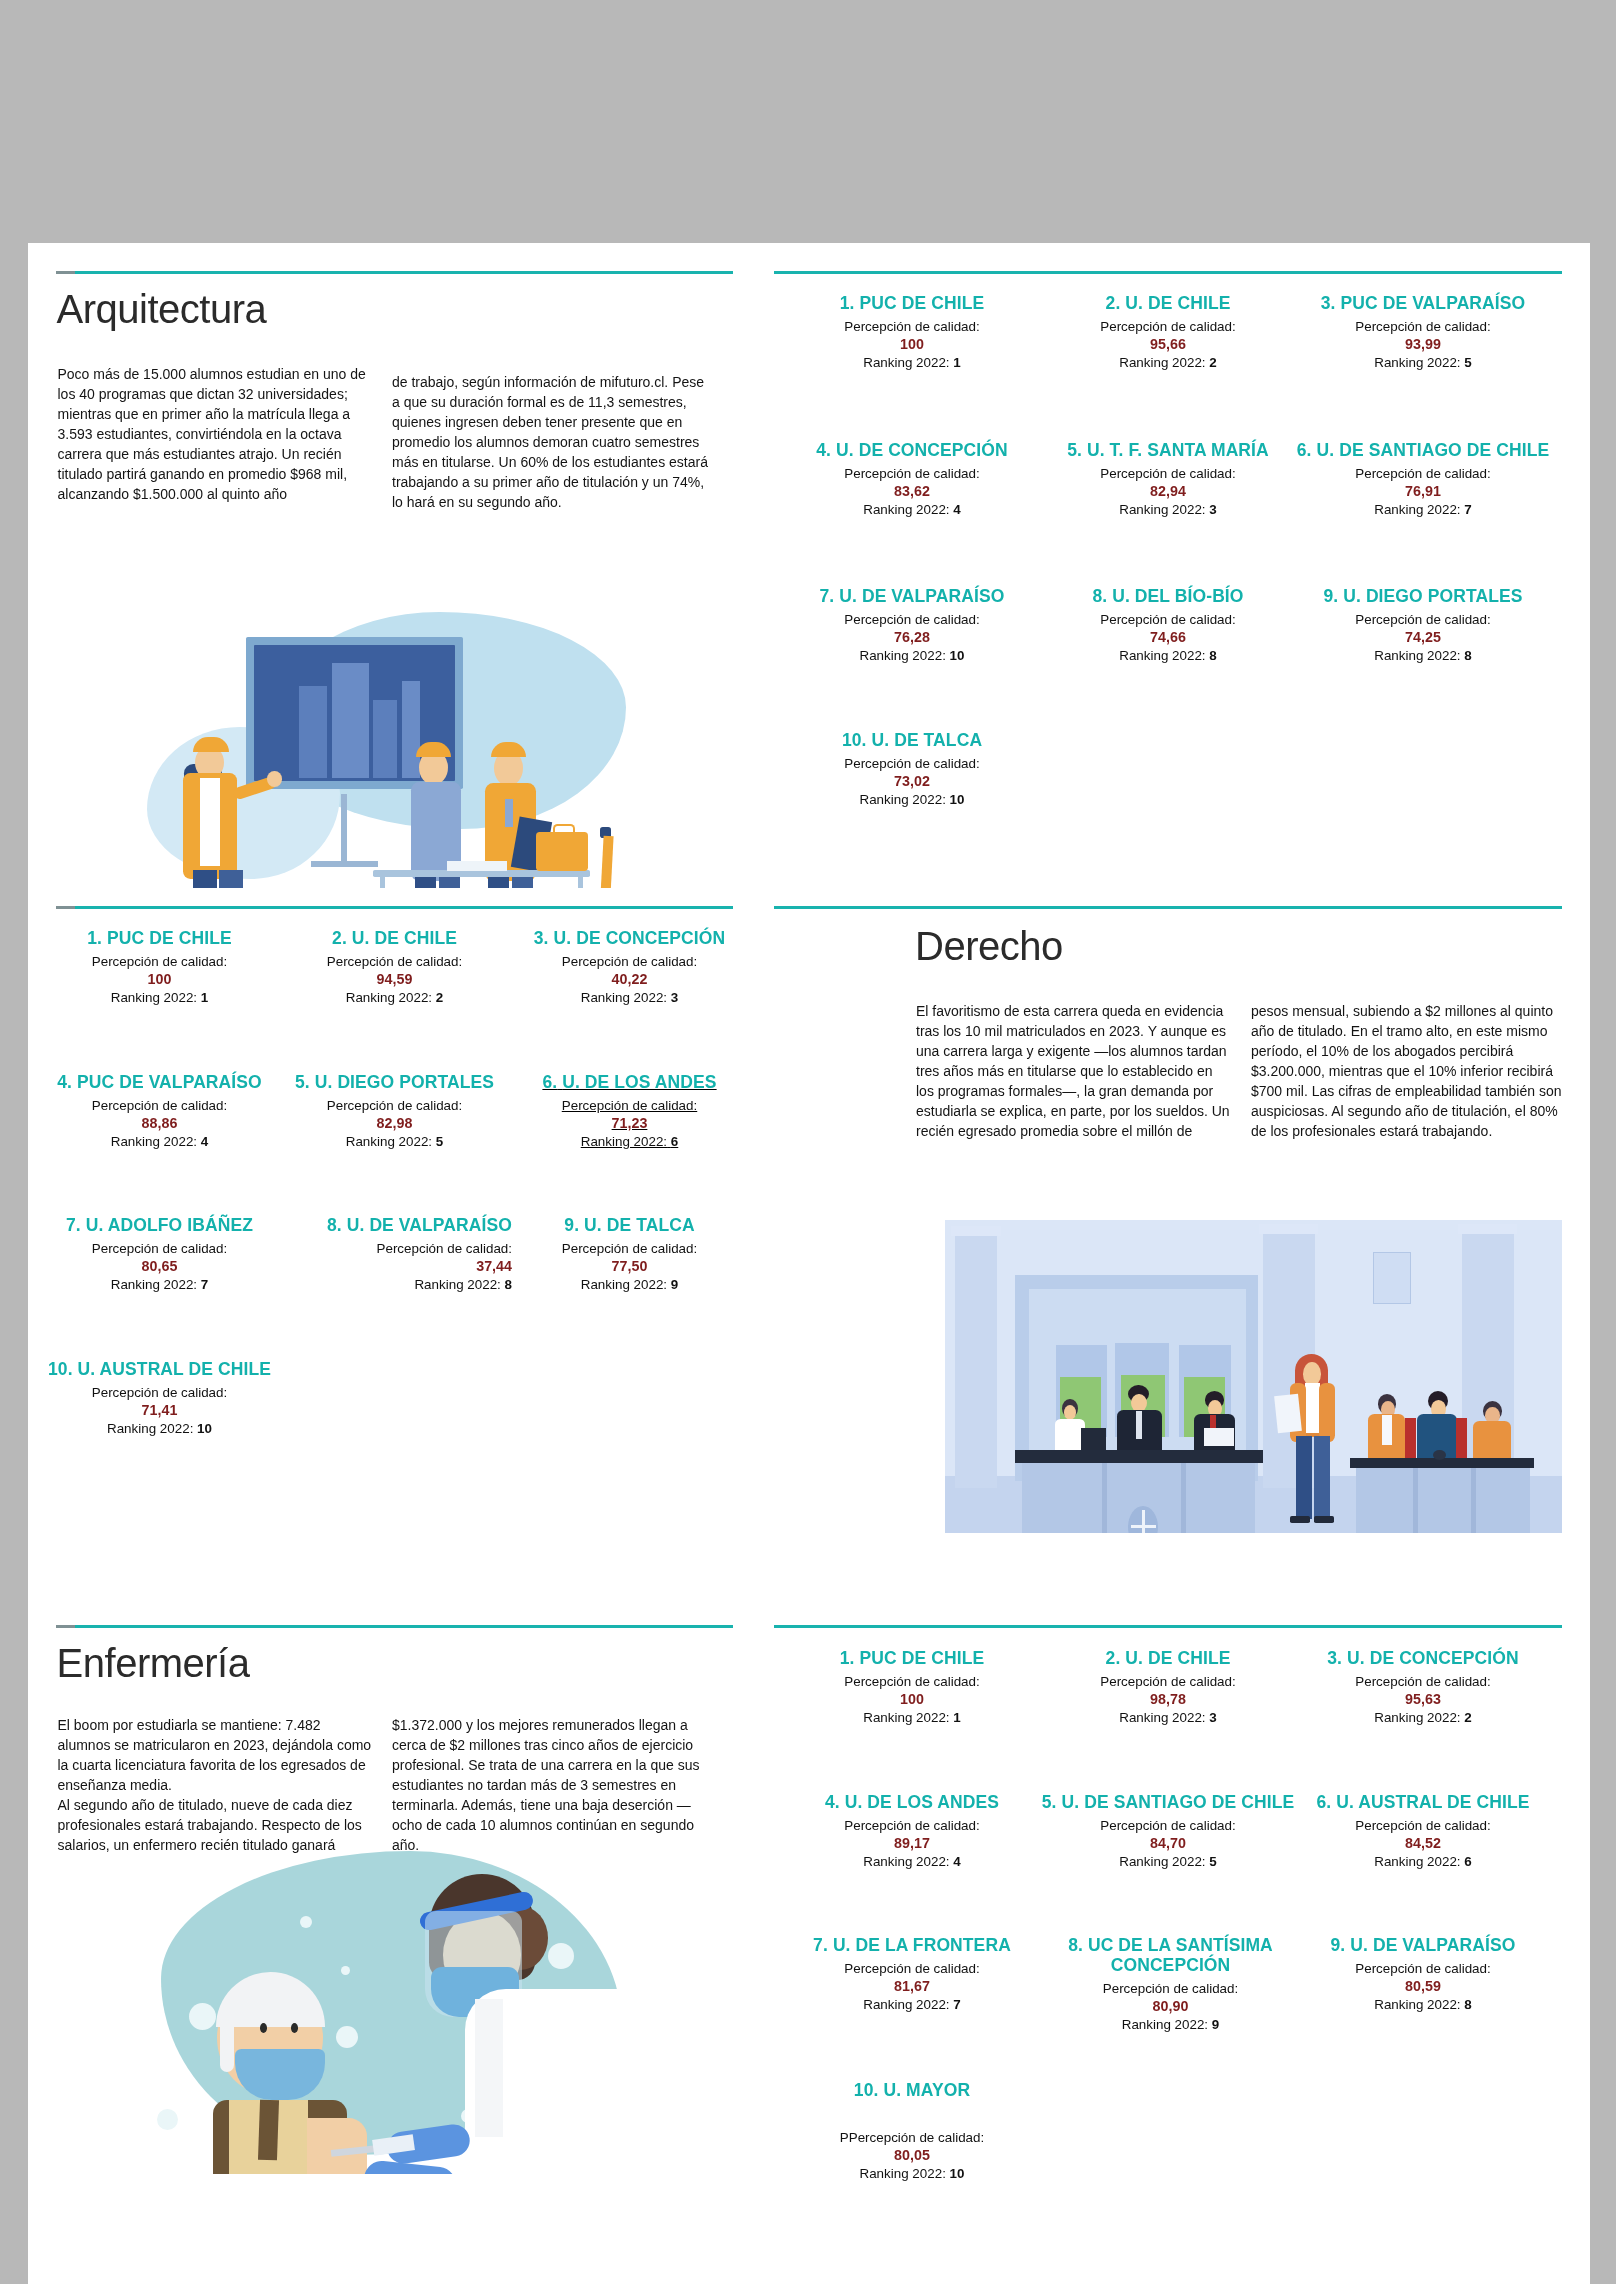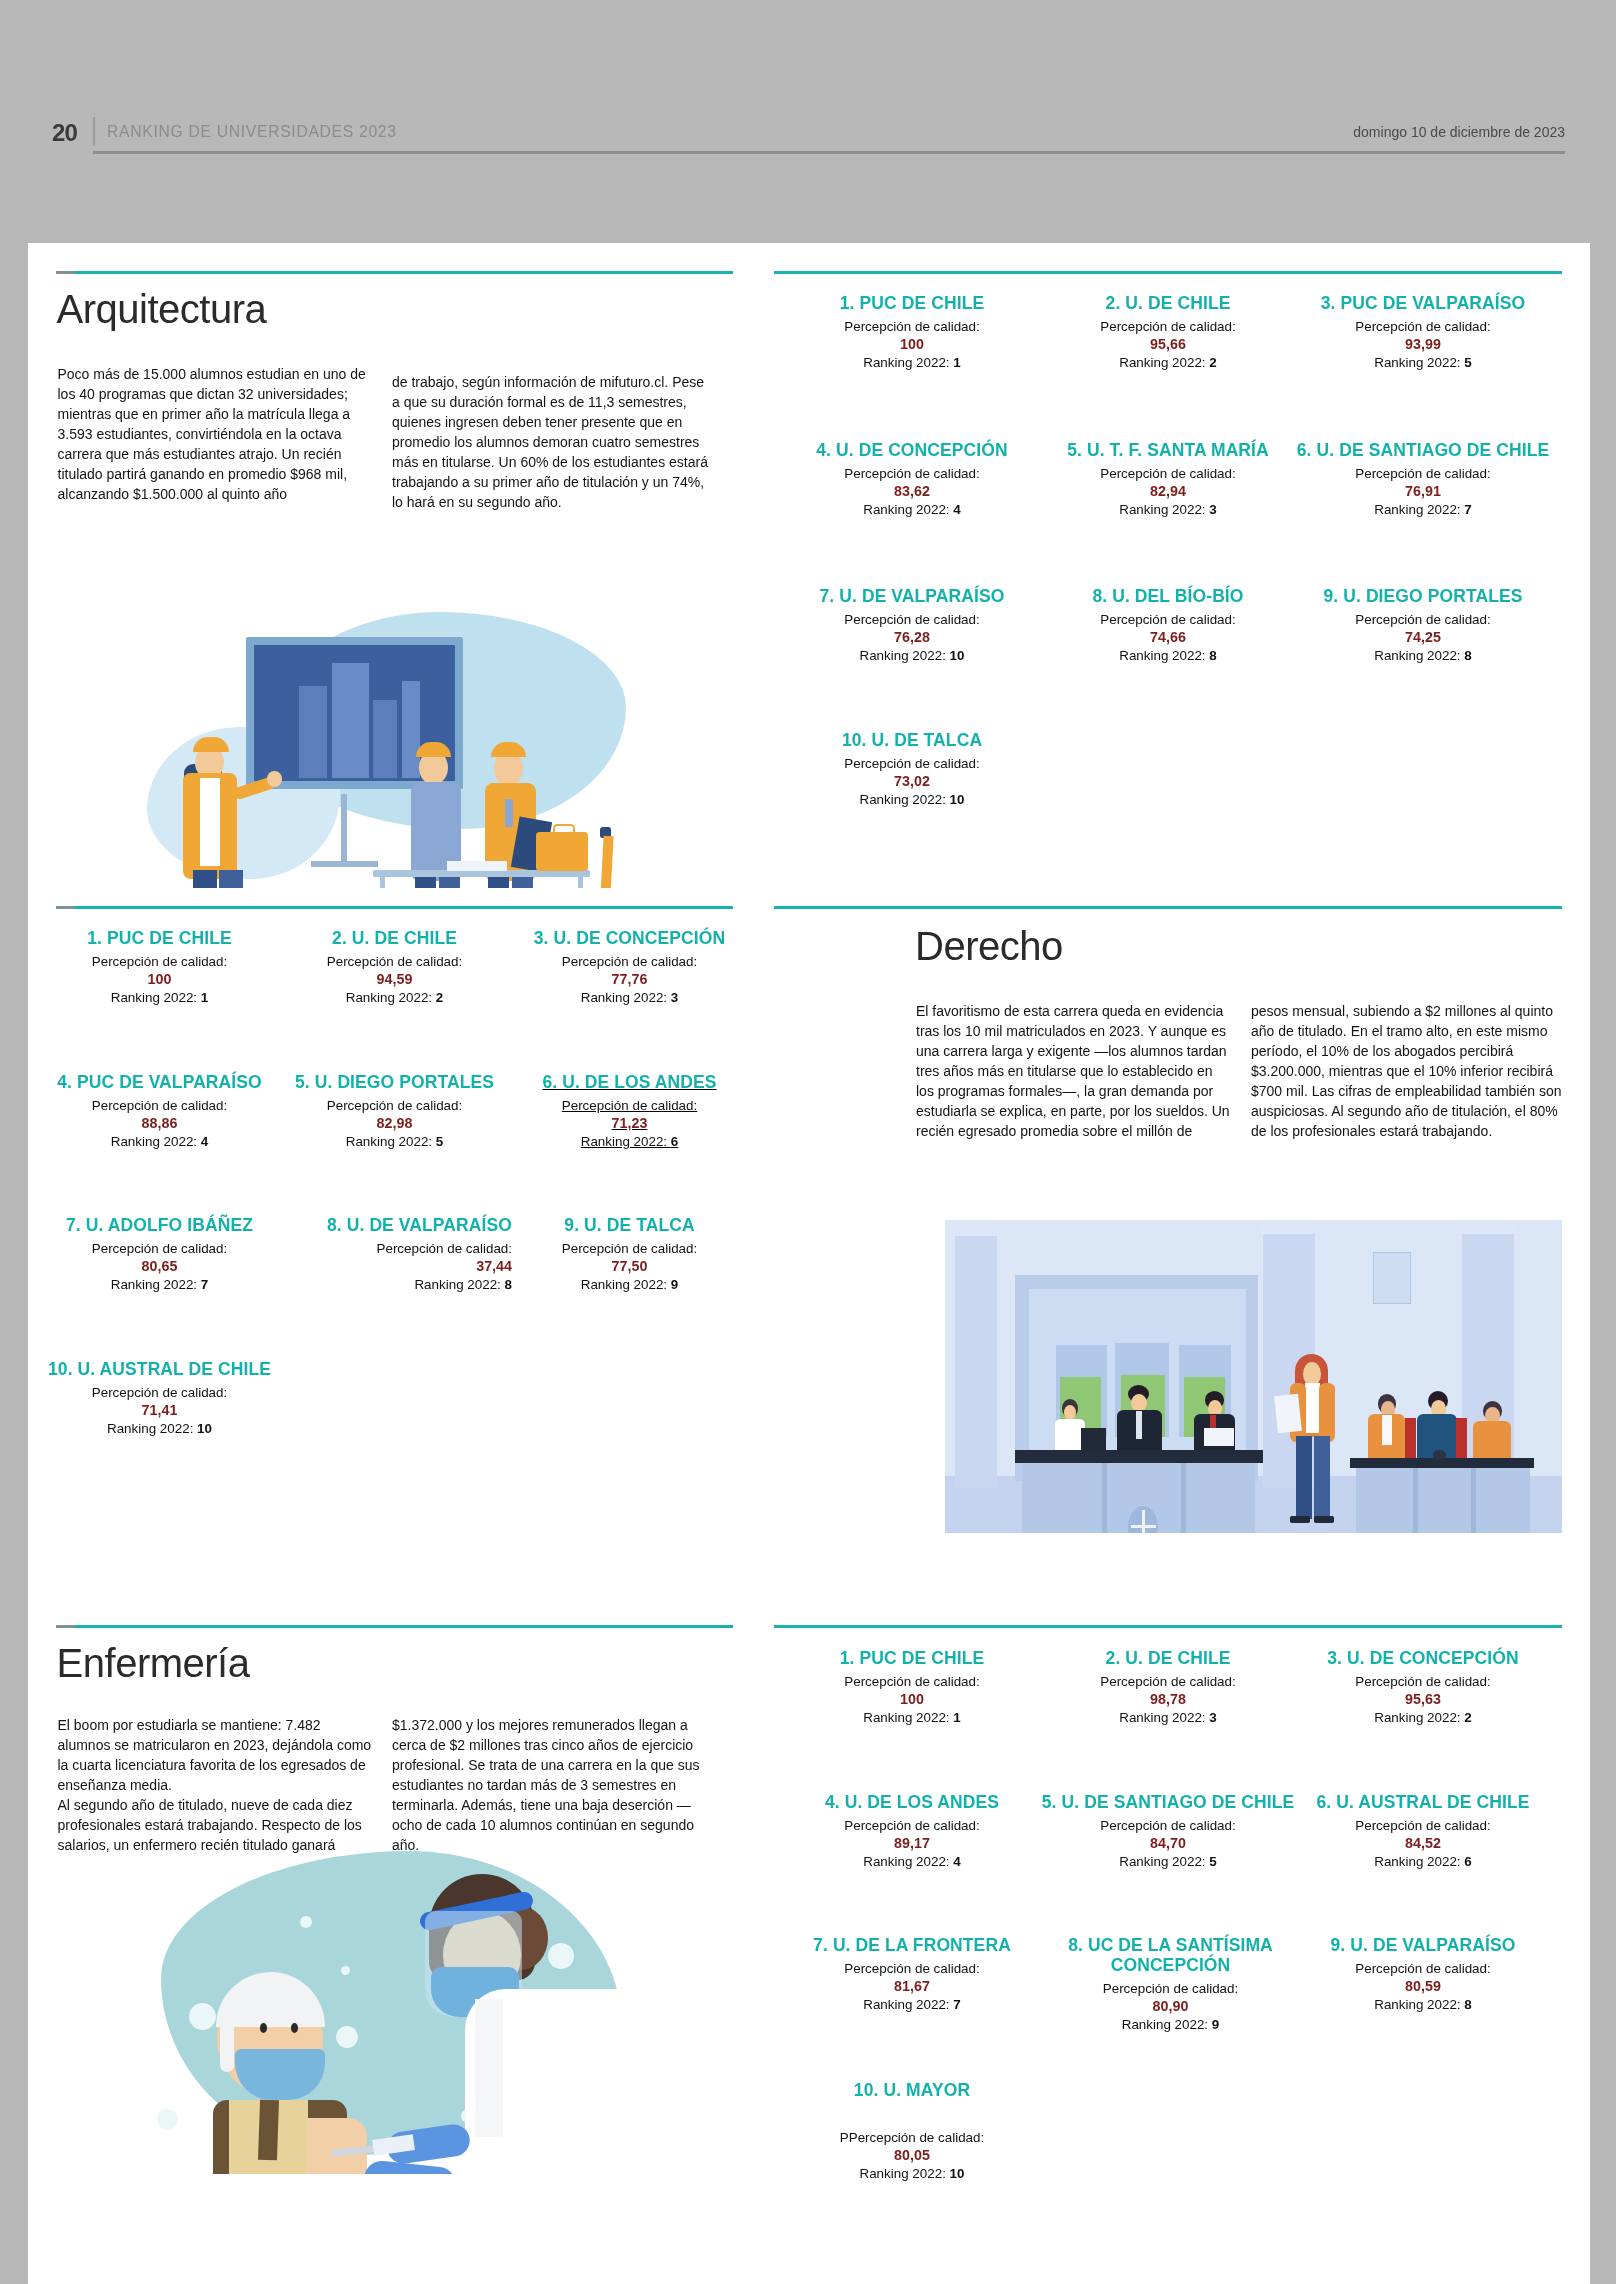--- a/index.html
+++ b/index.html
@@ -90,29 +90,20 @@
   .blob{position:absolute;background:#cfe7f4;border-radius:48% 52% 46% 54% / 54% 44% 56% 46%;}
   .blob2{position:absolute;background:#a9d4dc;border-radius:54% 46% 58% 42% / 42% 58% 42% 58%;}
   .sq{position:absolute;}
   .circ{position:absolute;border-radius:50%;}
 </style>
 </head>
 <body>
 
 <div class="page">
 
-  <div class="masthead">
-    <div class="mh-inner">
-      <div class="folio">20</div>
-      <div class="folio-rule"></div>
-      <div class="mh-title">RANKING DE UNIVERSIDADES 2023</div>
-      <div class="mh-date">domingo 10 de diciembre de 2023</div>
-      <div class="mh-line"></div>
-    </div>
-  </div>
 
   <div class="sheet">
 
     <div class="rule" style="left:28px;top:28px;width:677px;">
         <span class="cap"></span>
       </div>
     <div class="rule" style="left:746px;top:28px;width:788px;"></div>
 
     <div class="sec-title" style="left:28.6px;top:44px;">Arquitectura</div>
     <div class="body-col" style="left:29.5px;top:121px;width:318px;">Poco más de 15.000 alumnos estudian en uno de los 40 programas que dictan 32 universidades; mientras que en primer año la matrícula llega a 3.593 estudiantes, convirtiéndola en la octava carrera que más estudiantes atrajo. Un recién titulado partirá ganando en promedio $968 mil, alcanzando $1.500.000 al quinto año</div>
@@ -326,21 +317,21 @@
         </div>
       <div class="card" style="left:221px;top:0px;width:235px;">
           <div class="uni"><span>2.</span> <span>U. DE CHILE</span></div>
           <div class="plabel">Percepción de calidad:</div>
           <div class="pval">94,59</div>
           <div class="prev"><span>Ranking 2022:</span> <b>2</b></div>
         </div>
       <div class="card" style="left:456px;top:0px;width:235px;">
           <div class="uni"><span>3.</span> <span>U. DE CONCEPCIÓN</span></div>
           <div class="plabel">Percepción de calidad:</div>
-          <div class="pval">77,76</div>
+          <div class="pval">40,22</div>
           <div class="prev"><span>Ranking 2022:</span> <b>3</b></div>
         </div>
 
       <div class="card" style="left:-14px;top:144px;width:235px;">
           <div class="uni"><span>4.</span> <span>PUC DE VALPARAÍSO</span></div>
           <div class="plabel">Percepción de calidad:</div>
           <div class="pval">88,86</div>
           <div class="prev"><span>Ranking 2022:</span> <b>4</b></div>
         </div>
       <div class="card" style="left:221px;top:144px;width:235px;">

